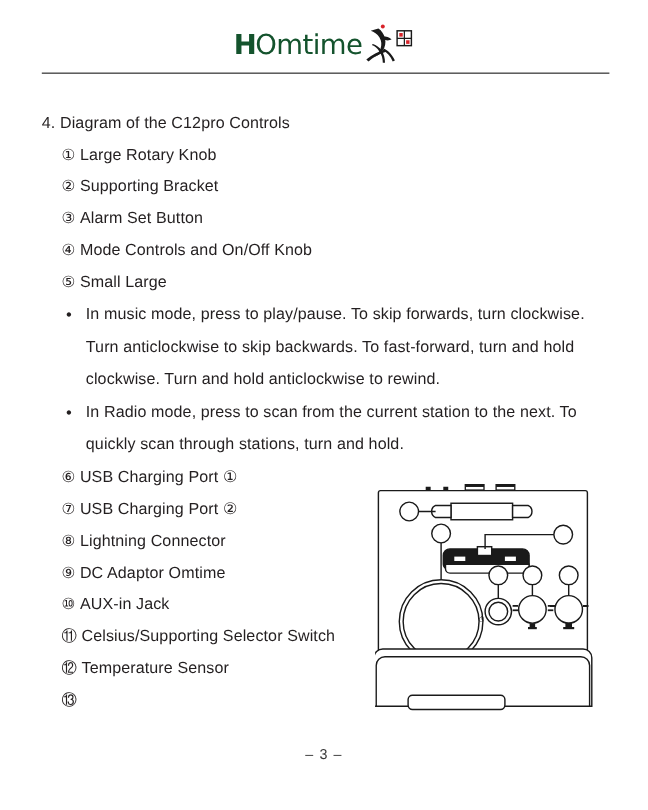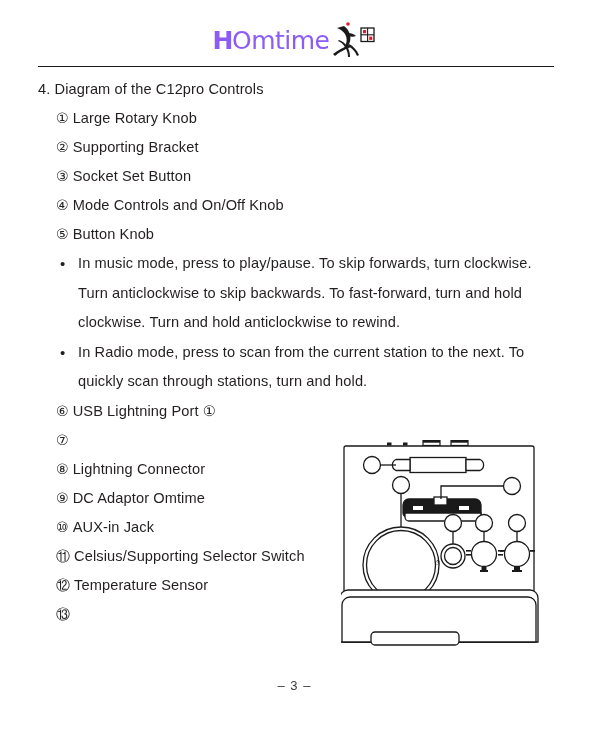--- a/index.html
+++ b/index.html
@@ -30,21 +30,21 @@
     height: 42px;
     display: flex;
     align-items: center;
     justify-content: center;
   }
   #logo-wordmark {
     font-family: "DejaVu Sans", sans-serif;
     font-size: 25px;
     font-weight: 400;
     letter-spacing: -0.5px;
-    color: #8b5cf6;
+    color: #14532d;
     line-height: 1;
     position: relative;
     top: 1px;
   }
   #logo-wordmark .cap-h { font-weight: 700; letter-spacing: -1.5px; }
   #logo-mark {
     position: relative;
     width: 46px;
     height: 38px;
     margin-left: 1px;
@@ -55,21 +55,21 @@
     left: 38px;
     top: 66px;
     width: 516px;
     height: 0;
     border-top: 1.4px solid #1a1a1a;
   }
 
   
   #content {
     position: absolute;
-    top: 75px;
+    top: 98px;
     left: 0;
     width: 589px;
   }
   .heading-line {
     font-size: 14.6px;
     letter-spacing: 0.1px;
     margin: 0 0 0 38px;
     padding: 0;
     line-height: 29px;
     white-space: nowrap;
@@ -175,49 +175,50 @@
     <li class="numbered-item">
       <span class="marker">①</span>
       <span>Large Rotary Knob</span>
     </li>
     <li class="numbered-item">
       <span class="marker">②</span>
       <span>Supporting Bracket</span>
     </li>
     <li class="numbered-item">
       <span class="marker">③</span>
-      <span>Socket Set Button</span>
+      <span>Alarm Set Button</span>
     </li>
     <li class="numbered-item">
       <span class="marker">④</span>
       <span>Mode Controls and On/Off  Knob</span>
     </li>
     <li class="numbered-item">
       <span class="marker">⑤</span>
-      <span>Button Knob</span>
+      <span>Small Large</span>
     </li>
   </ul>
 
   <p class="bullet-para">
     <span class="dot">•</span>
     <span>In music mode, press to play/pause. To skip forwards, turn clockwise. Turn anticlockwise to skip backwards. To fast-forward, turn and hold clockwise. Turn and hold anticlockwise to rewind.</span>
   </p>
 
   <p class="bullet-para">
     <span class="dot">•</span>
     <span>In Radio mode, press to scan from the current station to the next. To quickly scan through stations, turn and hold.</span>
   </p>
 
   <ul class="numbered-list" id="lower-list">
     <li class="numbered-item">
       <span class="marker">⑥</span>
-      <span>USB Lightning Port ①</span>
+      <span>USB Charging Port ①</span>
     </li>
     <li class="numbered-item">
       <span class="marker">⑦</span>
+      <span>USB Charging Port ②</span>
     </li>
     <li class="numbered-item">
       <span class="marker">⑧</span>
       <span>Lightning Connector</span>
     </li>
     <li class="numbered-item">
       <span class="marker">⑨</span>
       <span>DC Adaptor Omtime</span>
     </li>
     <li class="numbered-item">

